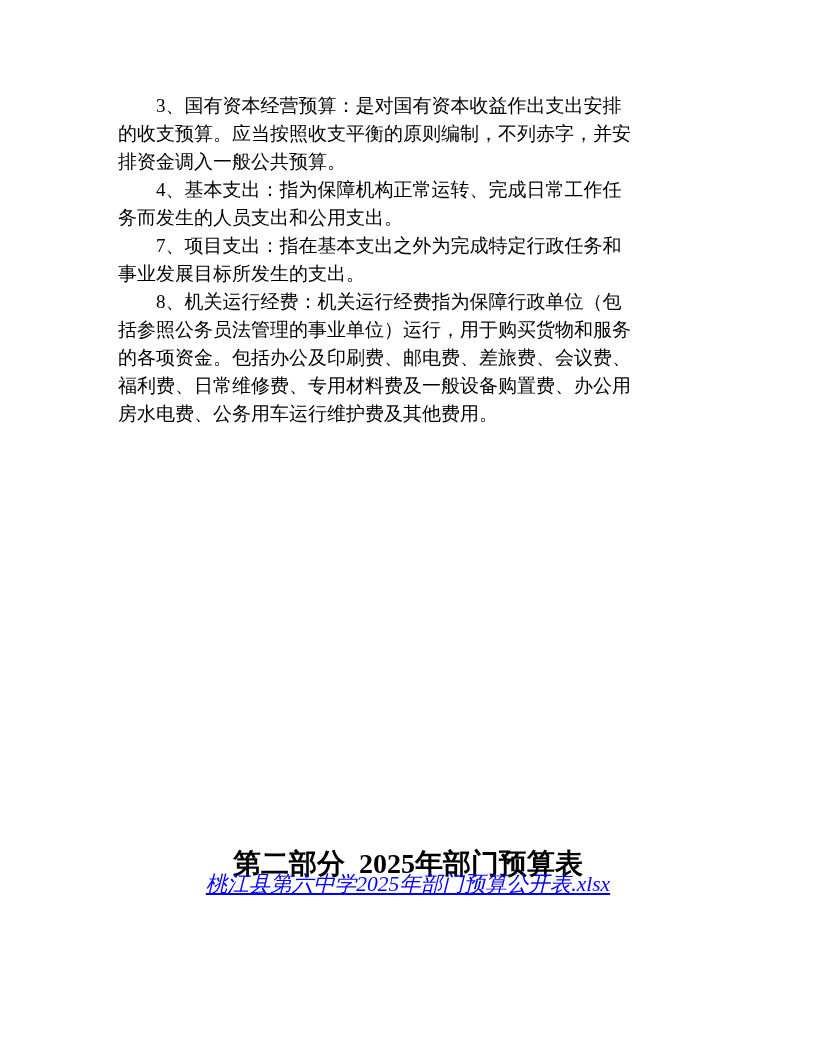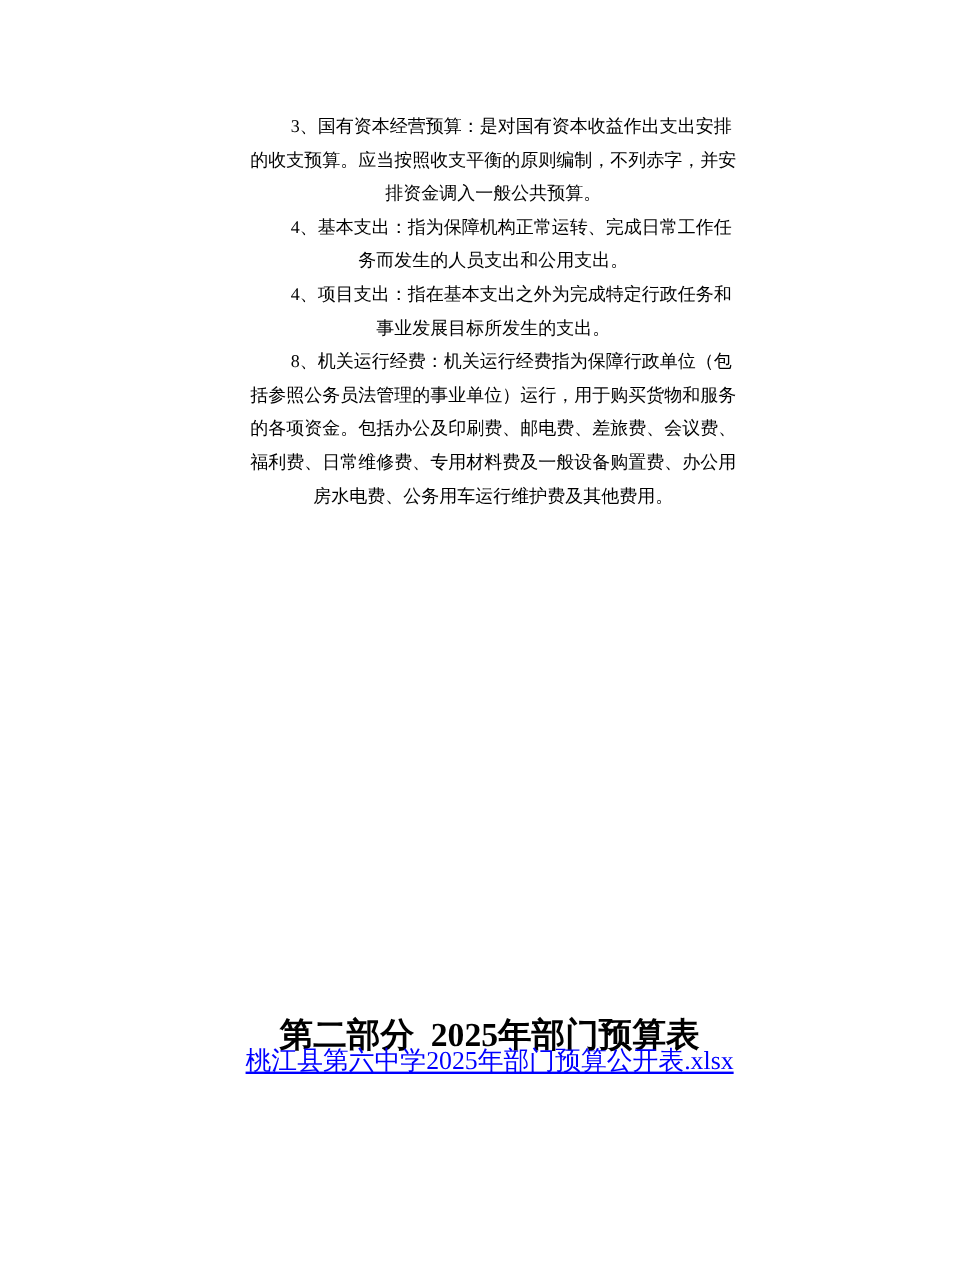--- a/index.html
+++ b/index.html
@@ -18,23 +18,22 @@
     position: relative;
     width: 816px;
     height: 1056px;
     background: #ffffff;
   }
   .body-text {
     position: absolute;
     left: 118px;
     top: 92px;
     width: 586px;
-    font-size: 15px;
+    font-size: 19px;
     line-height: 28px;
-    text-align: center;
   }
   .para {
     margin: 0;
     padding: 0;
     text-indent: 2em;
     white-space: pre-line; 
   }
   .section-heading {
     position: absolute;
     left: 0;
@@ -53,34 +52,35 @@
     right: 0;
     top: 870px;
     text-align: center;
     font-size: 21.5px;
     line-height: 28px;
   }
   .xlsx-link {
     color: #0000ff;
     text-decoration: underline;
     cursor: pointer;
+    font-style: italic;
   }
 </style>
 </head>
 <body>
 
 <div class="page">
 
   <div class="body-text">
     <p class="para">3、国有资本经营预算：是对国有资本收益作出支出安排
 的收支预算。应当按照收支平衡的原则编制，不列赤字，并安
 排资金调入一般公共预算。</p>
     <p class="para">4、基本支出：指为保障机构正常运转、完成日常工作任
 务而发生的人员支出和公用支出。</p>
-    <p class="para">4、项目支出：指在基本支出之外为完成特定行政任务和
+    <p class="para">7、项目支出：指在基本支出之外为完成特定行政任务和
 事业发展目标所发生的支出。</p>
     <p class="para">8、机关运行经费：机关运行经费指为保障行政单位（包
 括参照公务员法管理的事业单位）运行，用于购买货物和服务
 的各项资金。包括办公及印刷费、邮电费、差旅费、会议费、
 福利费、日常维修费、专用材料费及一般设备购置费、办公用
 房水电费、公务用车运行维护费及其他费用。</p>
   </div>
 
   <h1 class="section-heading">第二部分  2025年部门预算表</h1>
 

